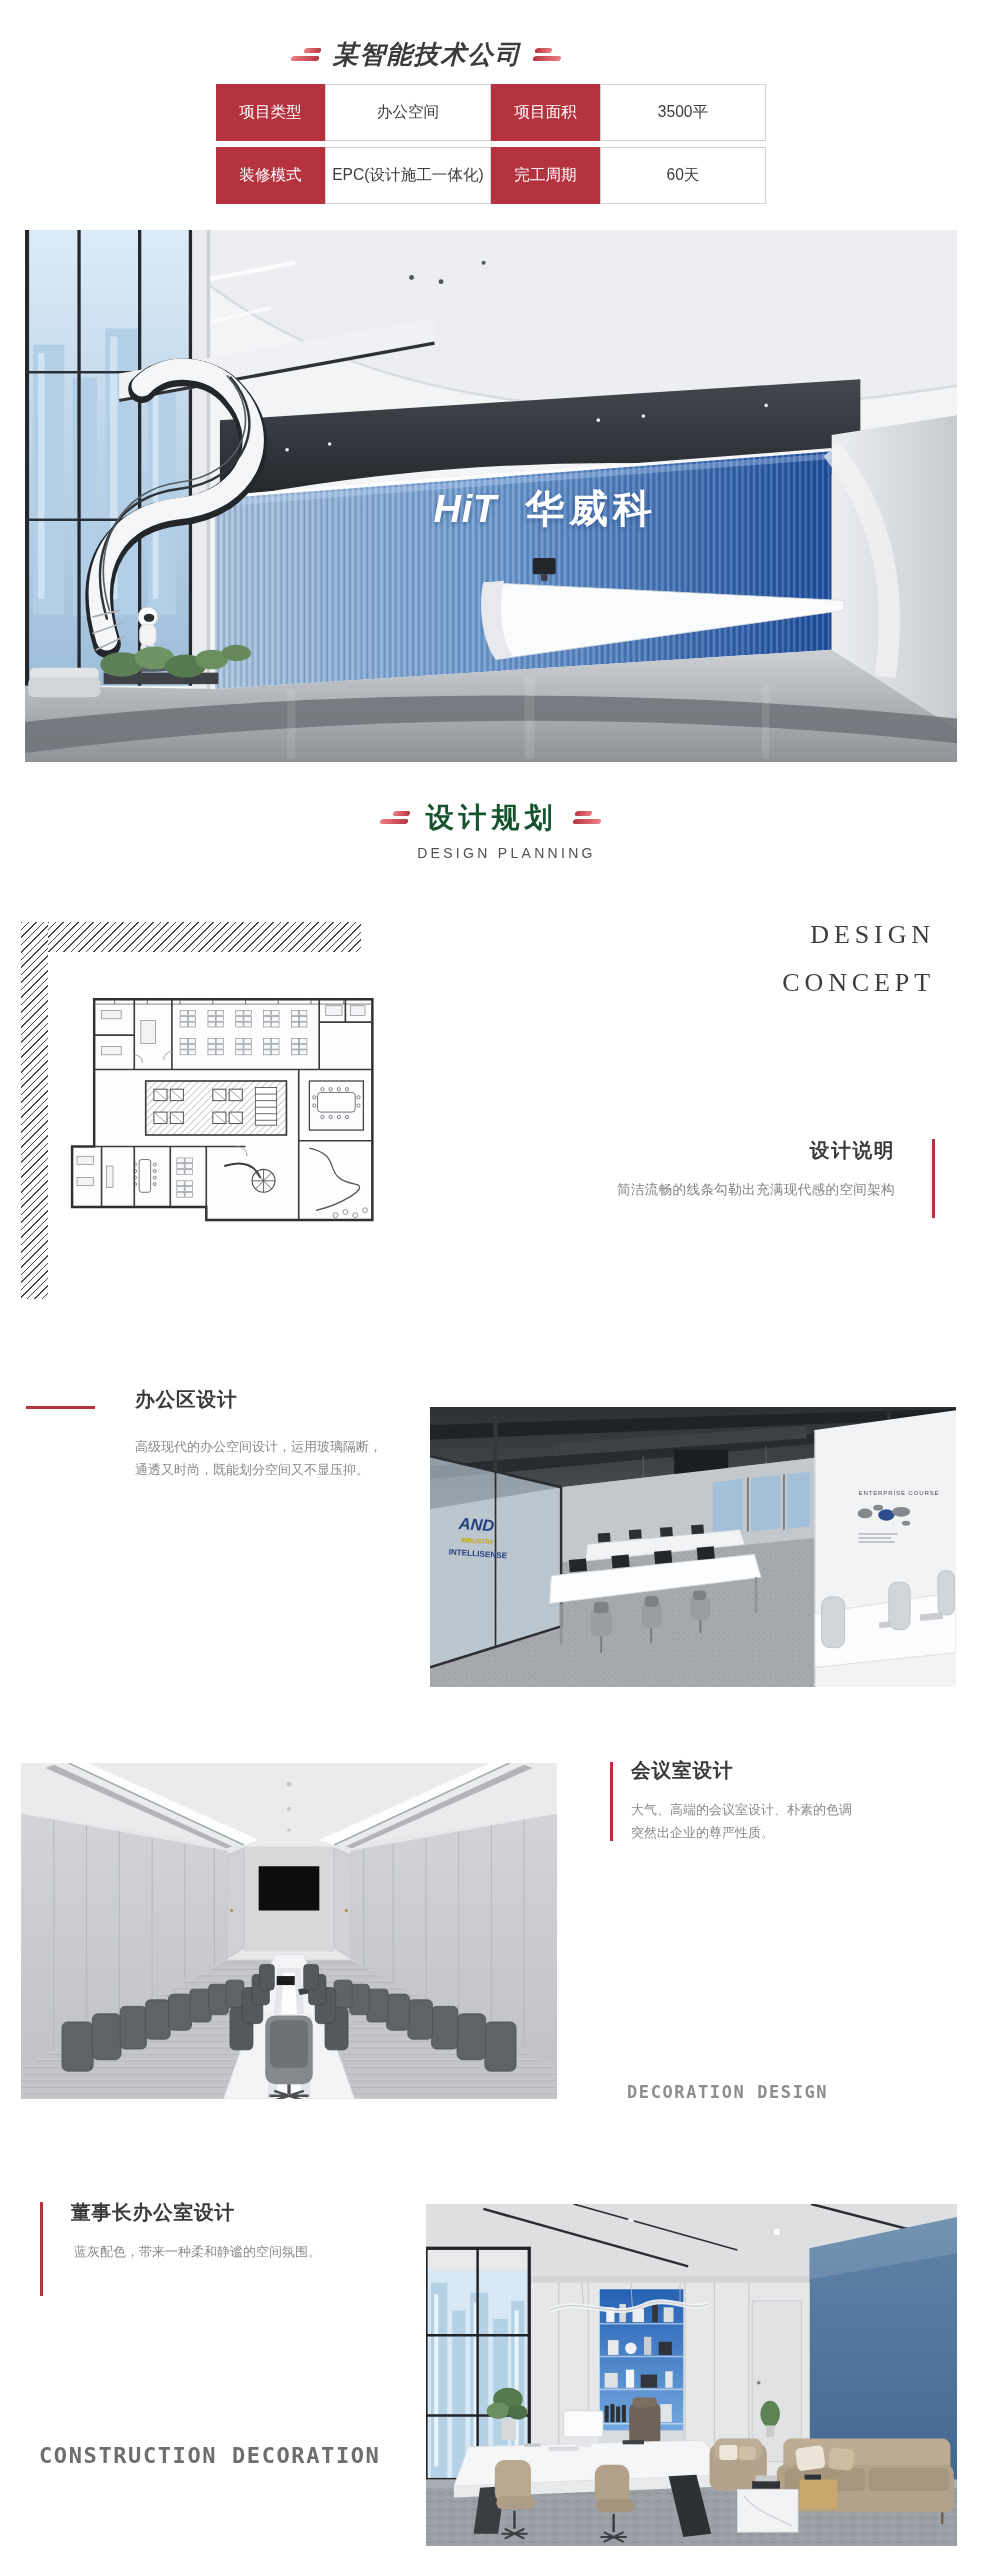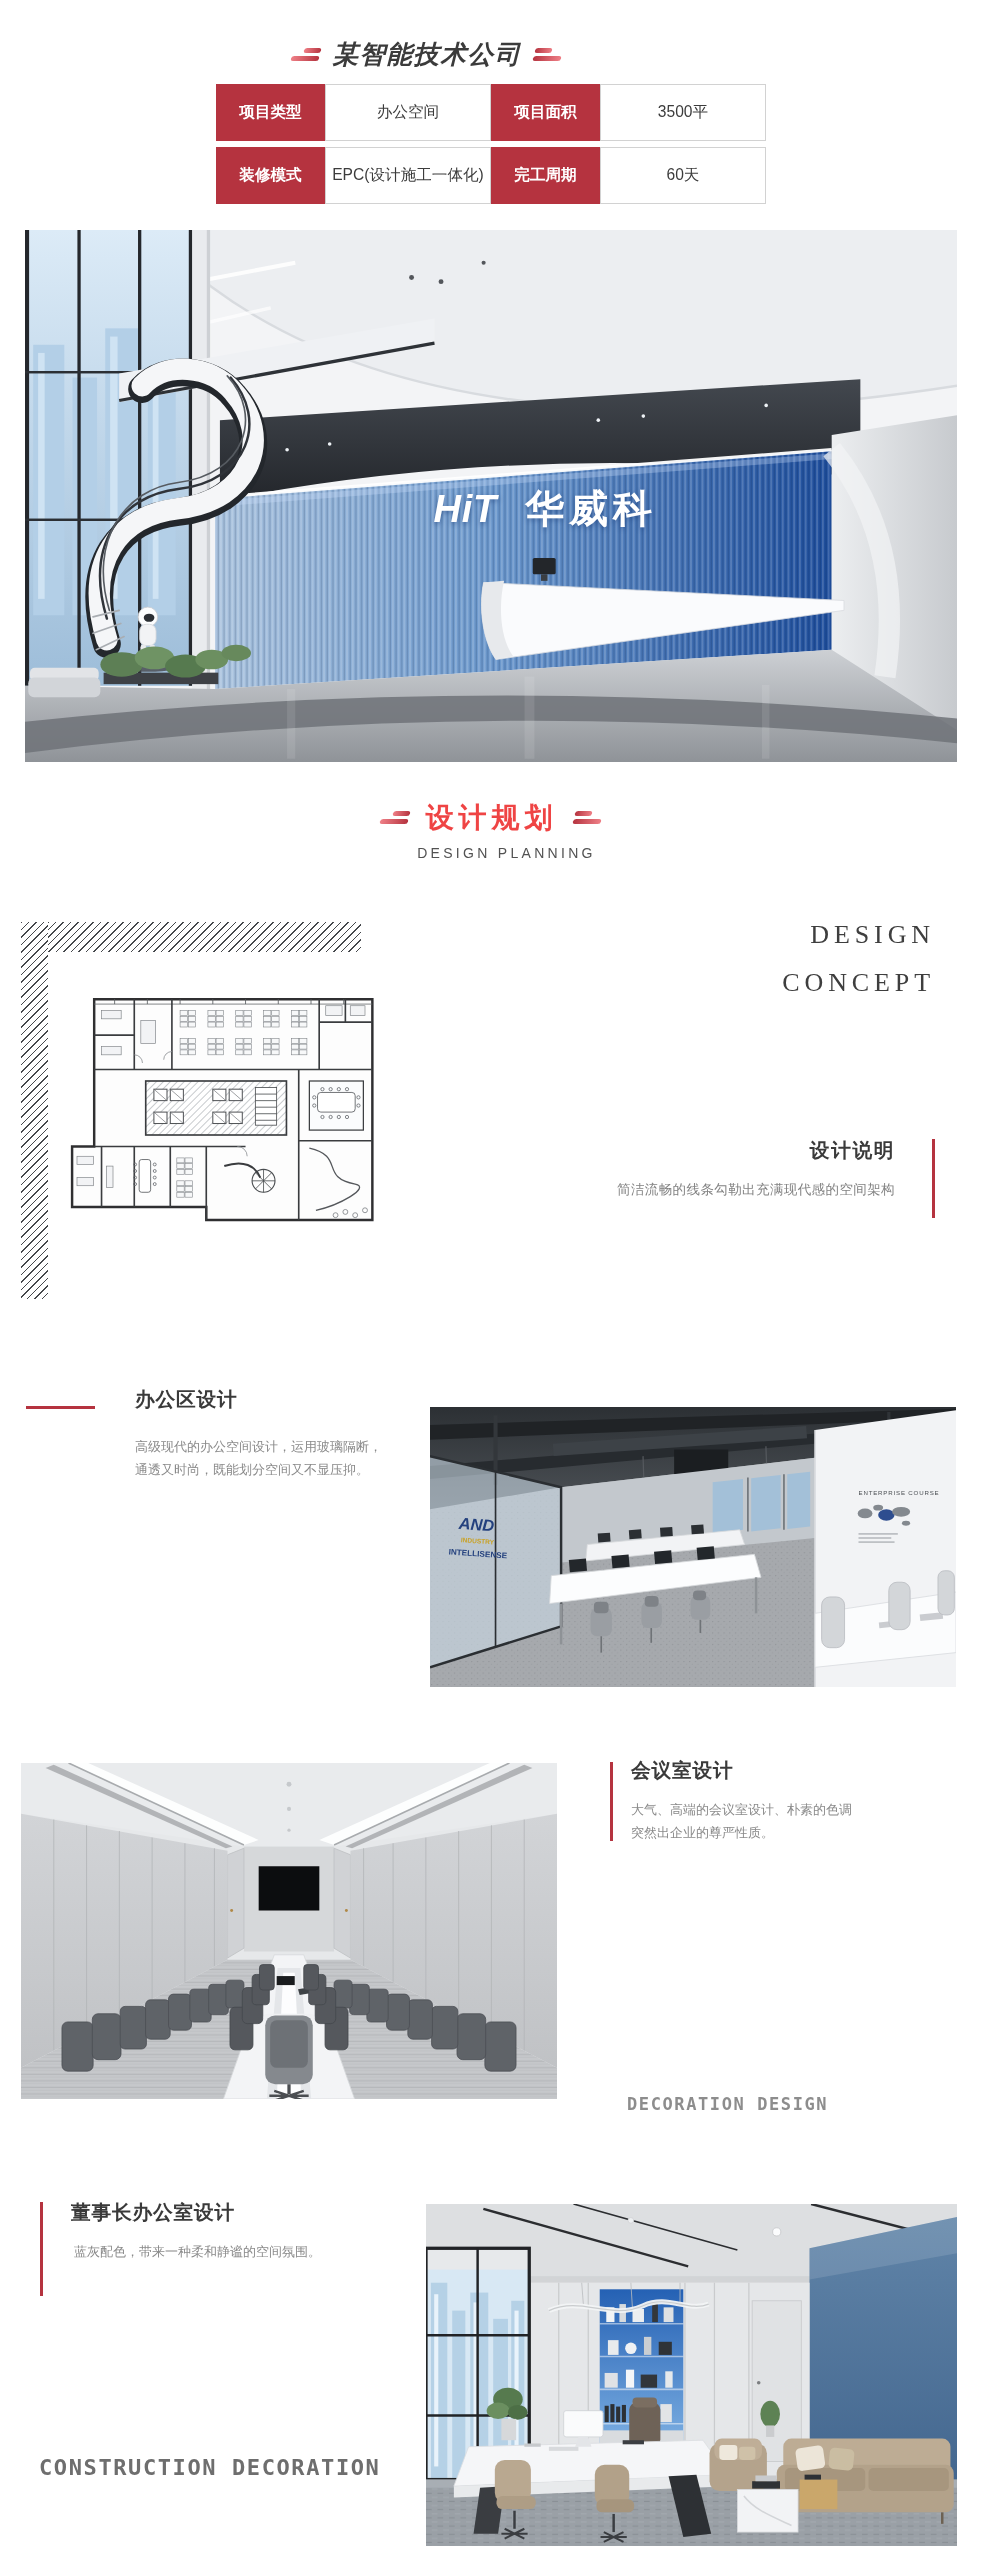--- a/index.html
+++ b/index.html
@@ -15,35 +15,35 @@
   .deco-r{align-items:flex-start;}
   .deco-l i{background:linear-gradient(90deg,#ef8087,#b5333f);}
   .deco-r i{background:linear-gradient(270deg,#ef8087,#b5333f);}
   .deco .b1{width:17px;}
   .deco .b2{width:28px;}
 
   
   .info-table{position:absolute;left:216px;top:84px;display:grid;
               grid-template-columns:109px 166px 109px 166px;grid-auto-rows:57px;row-gap:5.7px;}
   .cell{display:flex;align-items:center;justify-content:center;font-size:15.6px;box-sizing:border-box;}
-  .cell.red{background:#b5333f;color:#ffffff;font-weight:700;}
+  .cell.red{background:#b5333f;color:#ffffff;font-weight:400;}
   .cell.val{background:#ffffff;border:0.8px solid #d2d2d2;color:#3c3c3c;}
 
   
   .hero{position:absolute;left:25.4px;top:230px;width:932px;height:532px;}
   .hero svg{position:absolute;left:0;top:0;width:100%;height:100%;}
   .hero-logo{position:absolute;left:408px;top:252px;display:flex;align-items:baseline;gap:8.2px;color:#fff;
              text-shadow:0 1.6px 4.9px rgba(20,50,110,.45);}
   .logo-en{font-size:38px;font-weight:800;font-style:italic;letter-spacing:0.8px;}
   .logo-cn{font-size:39px;font-weight:700;letter-spacing:4.9px;margin-left:20px;}
 
   
   .planning-header{position:absolute;top:799px;left:0;width:983px;text-align:center;}
   .ph-row{display:flex;justify-content:center;align-items:center;gap:16.4px;}
-  .ph-cn{margin:0;font-size:28px;font-weight:800;letter-spacing:4.9px;color:#ef4444;}
+  .ph-cn{margin:0;font-size:28px;font-weight:800;letter-spacing:4.9px;color:#14532d;}
   .ph-en{margin-top:8.2px;font-size:14px;letter-spacing:3.3px;color:#525252;padding-left:30px;}
 
   
   .hatch{position:absolute;background:repeating-linear-gradient(135deg,#45484c 0 1px,transparent 1px 5.3px);}
   .hatch-top{left:48px;top:922px;width:313px;height:29.5px;}
   .hatch-left{left:20.5px;top:922px;width:27px;height:377px;}
   .floorplan{position:absolute;left:49px;top:973px;width:344px;height:270px;}
   .concept-heading{position:absolute;right:48px;top:911px;text-align:right;
                    font-family:"Liberation Serif",serif;font-size:26px;letter-spacing:4.9px;
                    line-height:48px;color:#3e3e3e;margin-left:19px;}
@@ -60,21 +60,21 @@
   .office-line{position:absolute;left:26px;top:1406px;width:69px;height:3.3px;background:#b5333f;}
   .office-title{left:135px;top:1386px;}
   .office-body{left:135px;top:1435px;width:262px;}
   .office-photo{left:430px;top:1407px;width:526px;height:280px;}
 
   .meeting-photo{left:21px;top:1763px;width:536px;height:336px;}
   .meeting-bar{position:absolute;left:610px;top:1762px;width:3.3px;height:79px;background:#b5333f;}
   .meeting-title{left:631px;top:1757px;}
   .meeting-body{left:631px;top:1798px;width:279px;}
 
-  .wm{position:absolute;font-family:"DejaVu Sans Mono",monospace;font-weight:700;margin-top:12px;}
+  .wm{position:absolute;font-family:"DejaVu Sans Mono",monospace;font-weight:700;}
   .wm-meeting{left:627px;top:2082px;font-size:17px;letter-spacing:1.6px;color:#8d8d8d;}
 
   .chair-bar{position:absolute;left:40px;top:2202px;width:3.3px;height:94px;background:#b5333f;}
   .chair-title{left:71px;top:2199px;}
   .chair-body{left:74px;top:2240px;width:303px;}
   .chair-photo{left:426px;top:2204px;width:531px;height:342px;}
   .wm-chair{left:39px;top:2443px;font-size:22px;letter-spacing:1.6px;color:#6e6e6e;}
 </style>
 </head>
 <body>

